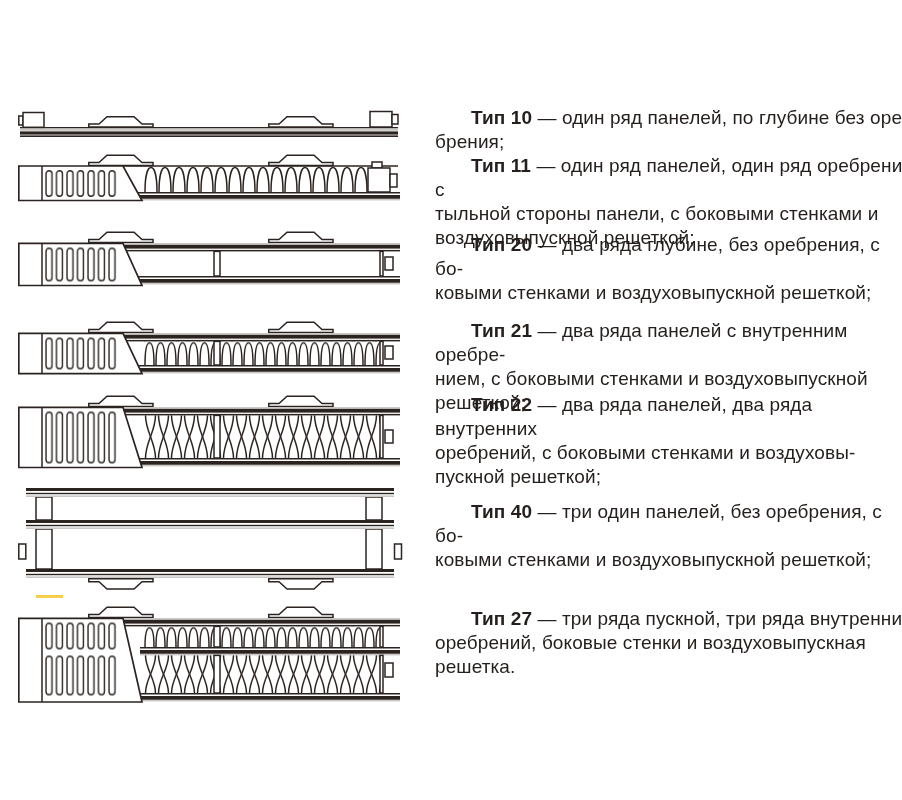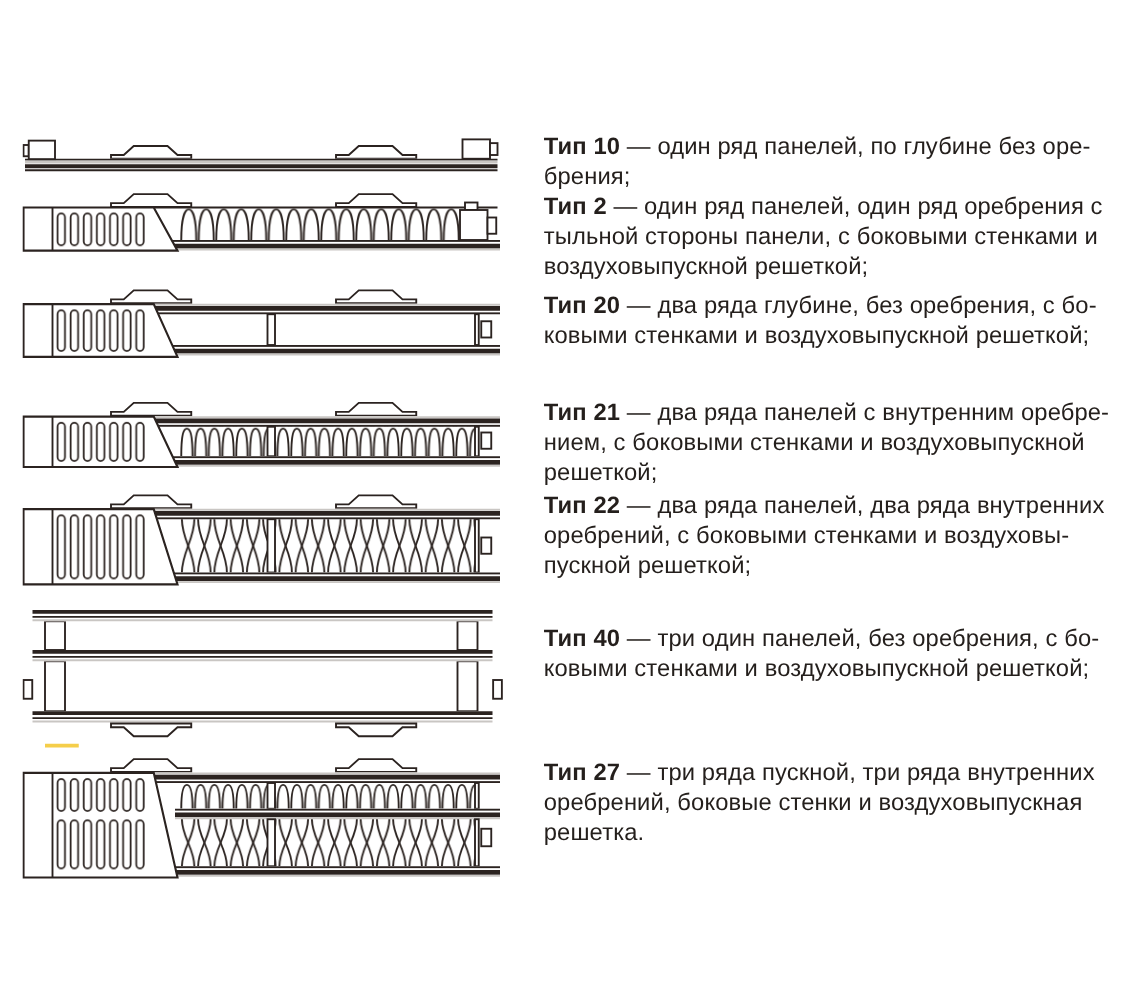--- a/index.html
+++ b/index.html
@@ -1,20 +1,20 @@
 <!DOCTYPE html>
 <html><head>
 <meta charset="utf-8">
 <style>
   html,body{margin:0;padding:0;background:#ffffff;}
   .canvas{position:relative;width:902px;height:800px;background:#ffffff;overflow:hidden;
           font-family:"Liberation Sans",sans-serif;}
   .desc{position:absolute;left:435px;width:478px;margin:0;font-size:19px;line-height:24px;
         color:#241f1c;white-space:pre-line;letter-spacing:.1px;}
-  .desc b{font-weight:700;}
+  .desc b{font-weight:700;margin-left:36px;}
   svg.diag{position:absolute;left:18px;}
   .dash{position:absolute;left:36px;top:595px;width:27px;height:3px;background:#f5ce4a;}
   .wbox{fill:#ffffff;stroke:#2b2320;stroke-width:1.5;}
   .wbox2{fill:#ffffff;stroke:#2b2320;stroke-width:1.7;}
   .ln{stroke:#2b2320;stroke-width:1.5;fill:none;}
 </style>
 </head>
 <body>
 
 <div class="canvas">
@@ -194,21 +194,21 @@
     <g>
       <polygon points="0.8,17.3 105,17.3 124,101 0.8,101" class="wbox2"></polygon>
       <line x1="24" y1="17.3" x2="24" y2="101" class="ln"></line>
       <rect x="26" y="21.5" width="73" height="27" fill="url(#slots33a)"></rect>
       <rect x="26" y="54.5" width="73" height="40" fill="url(#slots33b)"></rect>
     </g>
   </svg>
 
   <p class="desc" style="top:106px"><b>Тип 10</b><span> — один ряд панелей, по глубине без оре-
 брения;</span></p>
-  <p class="desc" style="top:154px"><b>Тип 2</b><span> — один ряд панелей, один ряд оребрения с
+  <p class="desc" style="top:154px"><b>Тип 11</b><span> — один ряд панелей, один ряд оребрения с
 тыльной стороны панели, с боковыми стенками и
 воздуховыпускной решеткой;</span></p>
   <p class="desc" style="top:233px"><b>Тип 20</b><span> — два ряда глубине, без оребрения, с бо-
 ковыми стенками и воздуховыпускной решеткой;</span></p>
   <p class="desc" style="top:319px"><b>Тип 21</b><span> — два ряда панелей с внутренним оребре-
 нием, с боковыми стенками и воздуховыпускной
 решеткой;</span></p>
   <p class="desc" style="top:393px"><b>Тип 22</b><span> — два ряда панелей, два ряда внутренних
 оребрений, с боковыми стенками и воздуховы-
 пускной решеткой;</span></p>

